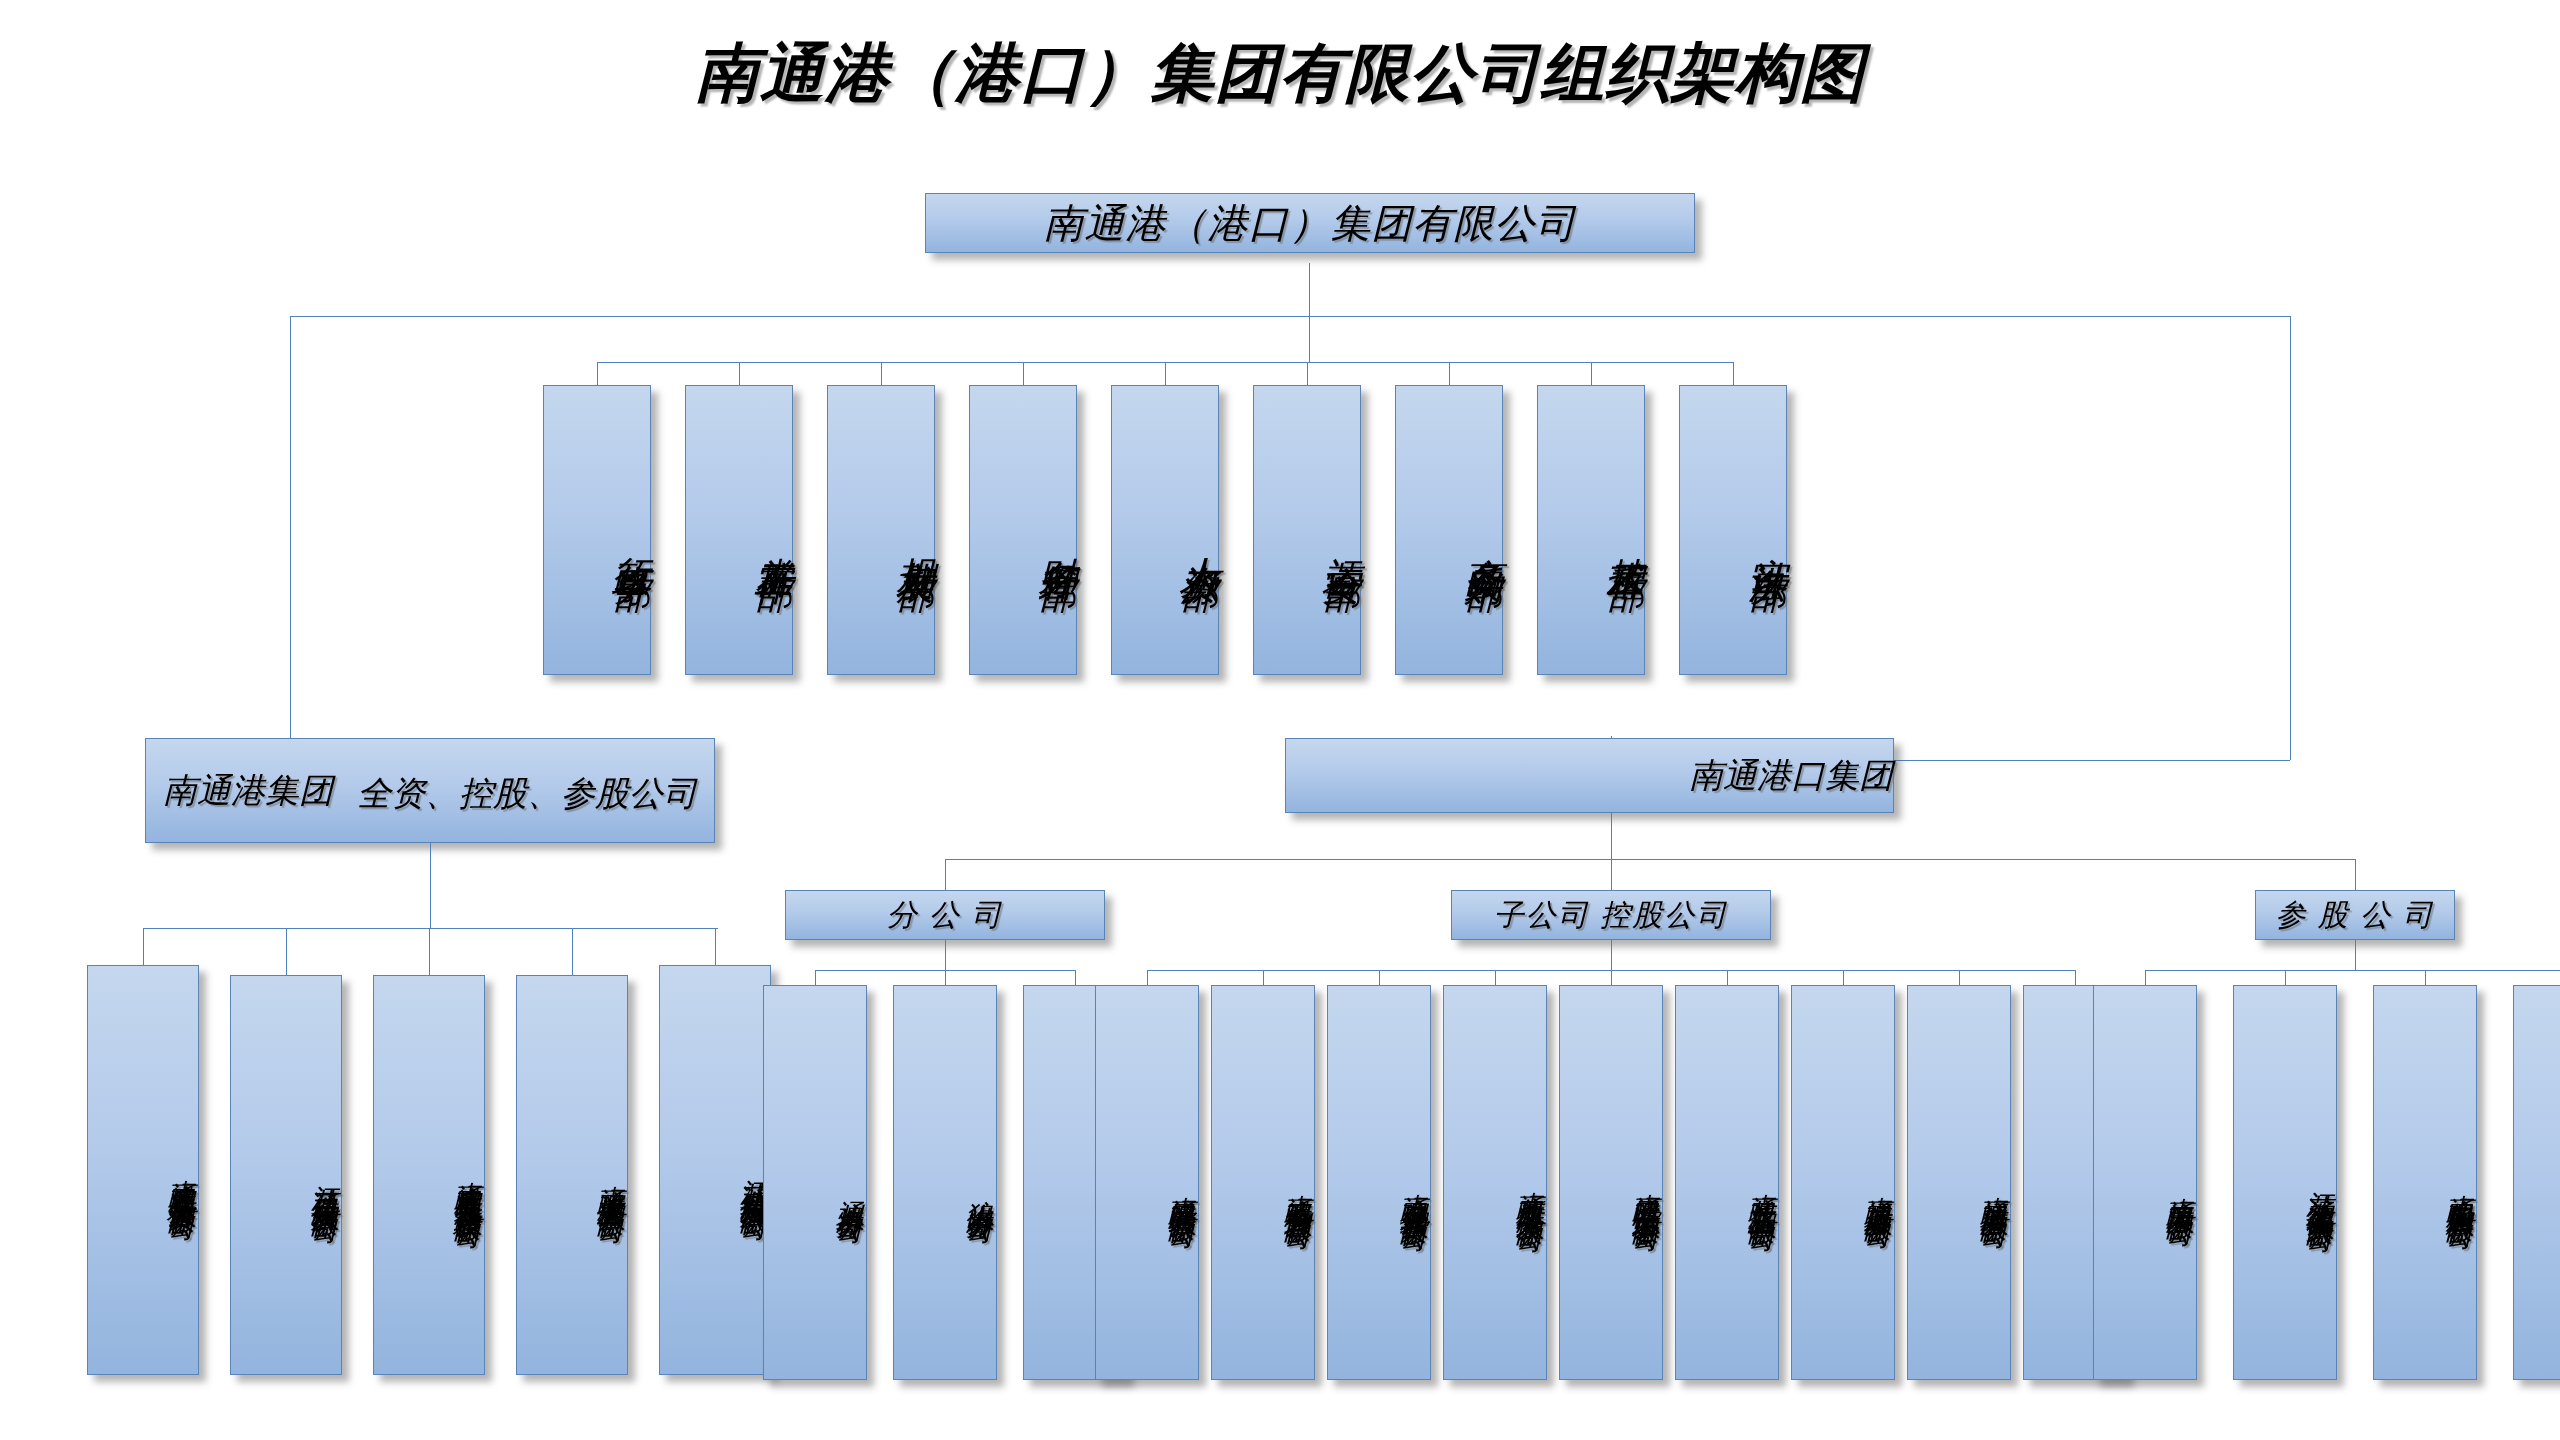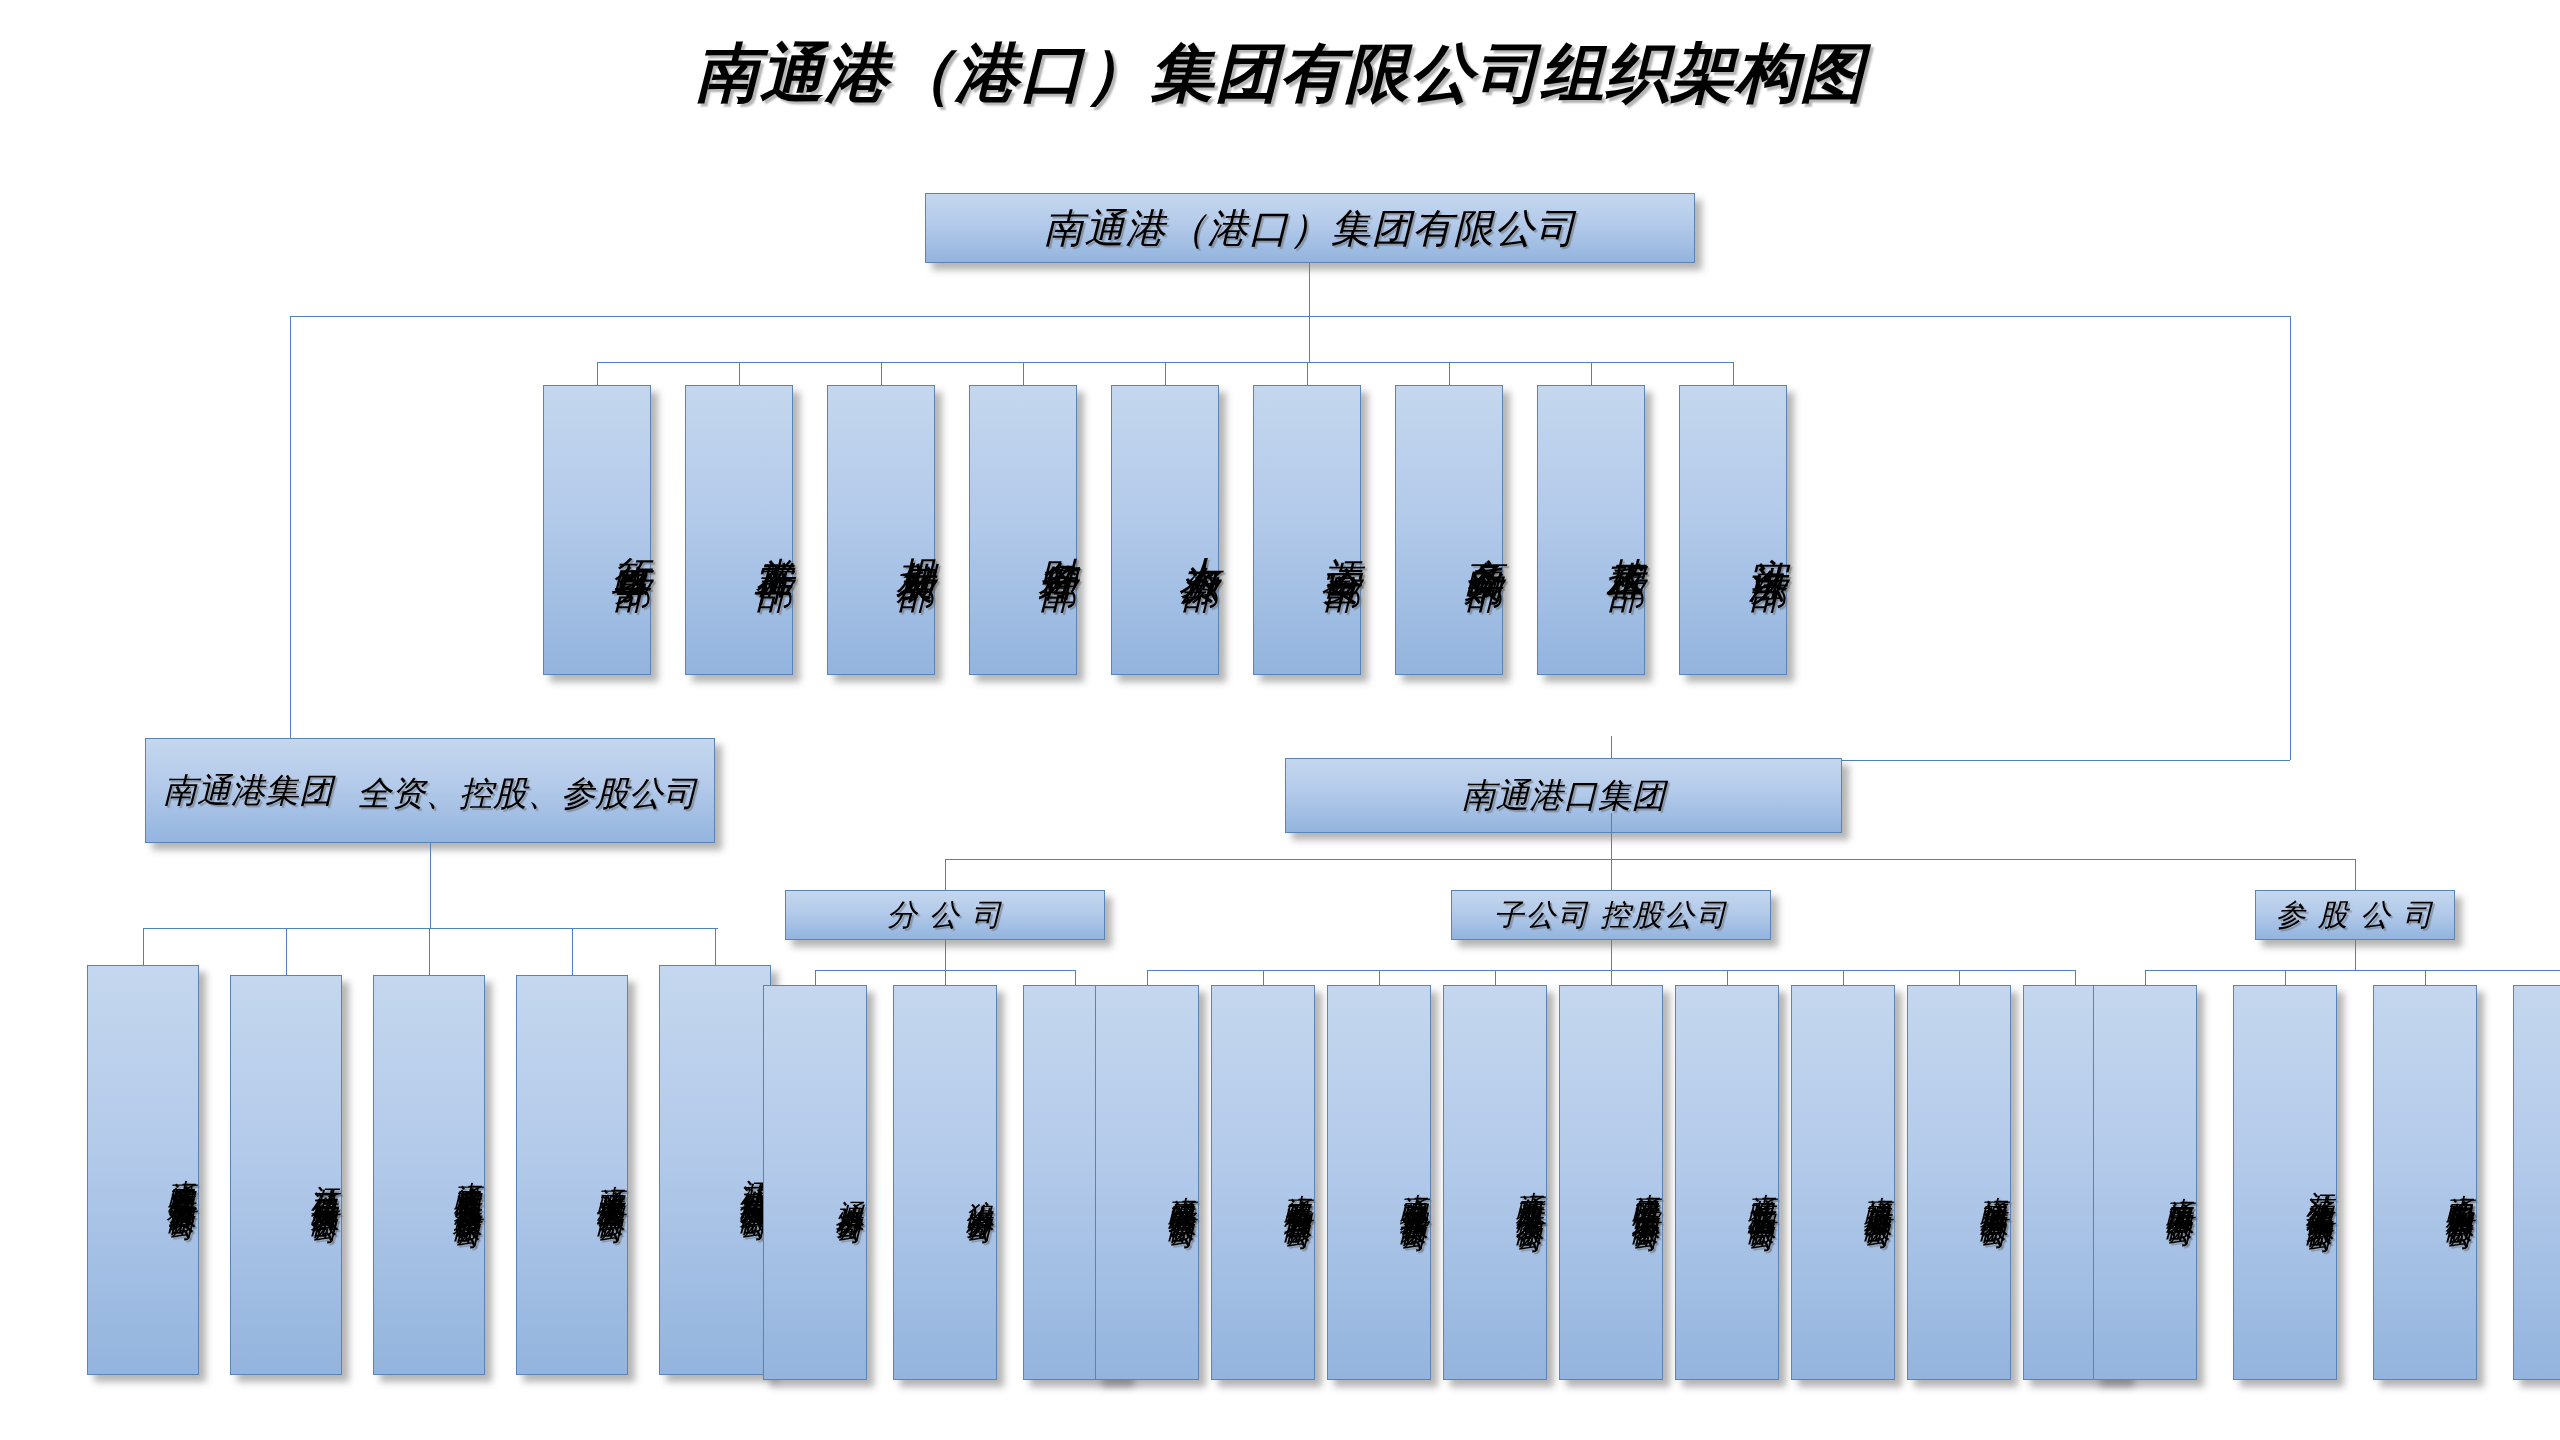--- a/index.html
+++ b/index.html
@@ -63,21 +63,21 @@
   .lnv{width:1px;}
   .lnh{height:1px;}
 </style>
 </head>
 <body>
 
 <div id="chart">
 
   <div class="title">南通港（港口）集团有限公司组织架构图</div>
 
-  <div class="box root" style="left:925px;top:193px;width:770px;height:70px;">
+  <div class="box root" style="left:925px;top:193px;width:770px;height:60px;">
     <span>南通港（港口）集团有限公司</span>
   </div>
 
   <div class="ln lnv" style="left:1309px;top:263px;height:53px;"></div>
   <div class="ln lnh" style="left:290px;top:316px;width:2000px;"></div>
   <div class="ln lnv" style="left:290px;top:316px;height:444px;"></div>
   <div class="ln lnv" style="left:2290px;top:316px;height:444px;"></div>
   <div class="ln lnh" style="left:290px;top:760px;width:150px;"></div>
   <div class="ln lnv" style="left:440px;top:760px;height:-0px;"></div>
   <div class="ln lnh" style="left:1611px;top:760px;width:679px;"></div>
@@ -126,21 +126,21 @@
       <div class="box vert" style="left: 1679px; top: 385px; width: 108px; height: 290px;">
         <span>审计法务部</span>
       </div>
     </div>
 
   <div class="box group" style="left:145px;top:738px;width:570px;height:105px;">
     <span class="l1">南通港集团</span>
     <span class="l2">全资、控股、参股公司</span>
   </div>
 
-  <div class="box group" style="left:1285px;top:758px;width:557px;height:75px;">
+  <div class="box group" style="left:1285px;top:738px;width:609px;height:75px;justify-content:flex-end;">
     <span class="l1">南通港口集团</span>
   </div>
 
   <div class="ln lnv" style="left:430px;top:843px;height:85px;"></div>
   <div class="ln lnh" style="left:143px;top:928px;width:575px;"></div>
   <div id="ntg-drops">
       <div class="ln lnv" style="left: 143px; top: 928px; height: 37px;"></div>
       <div class="ln lnv" style="left: 286px; top: 928px; height: 47px;"></div>
       <div class="ln lnv" style="left: 429px; top: 928px; height: 47px;"></div>
       <div class="ln lnv" style="left: 572px; top: 928px; height: 47px;"></div>

